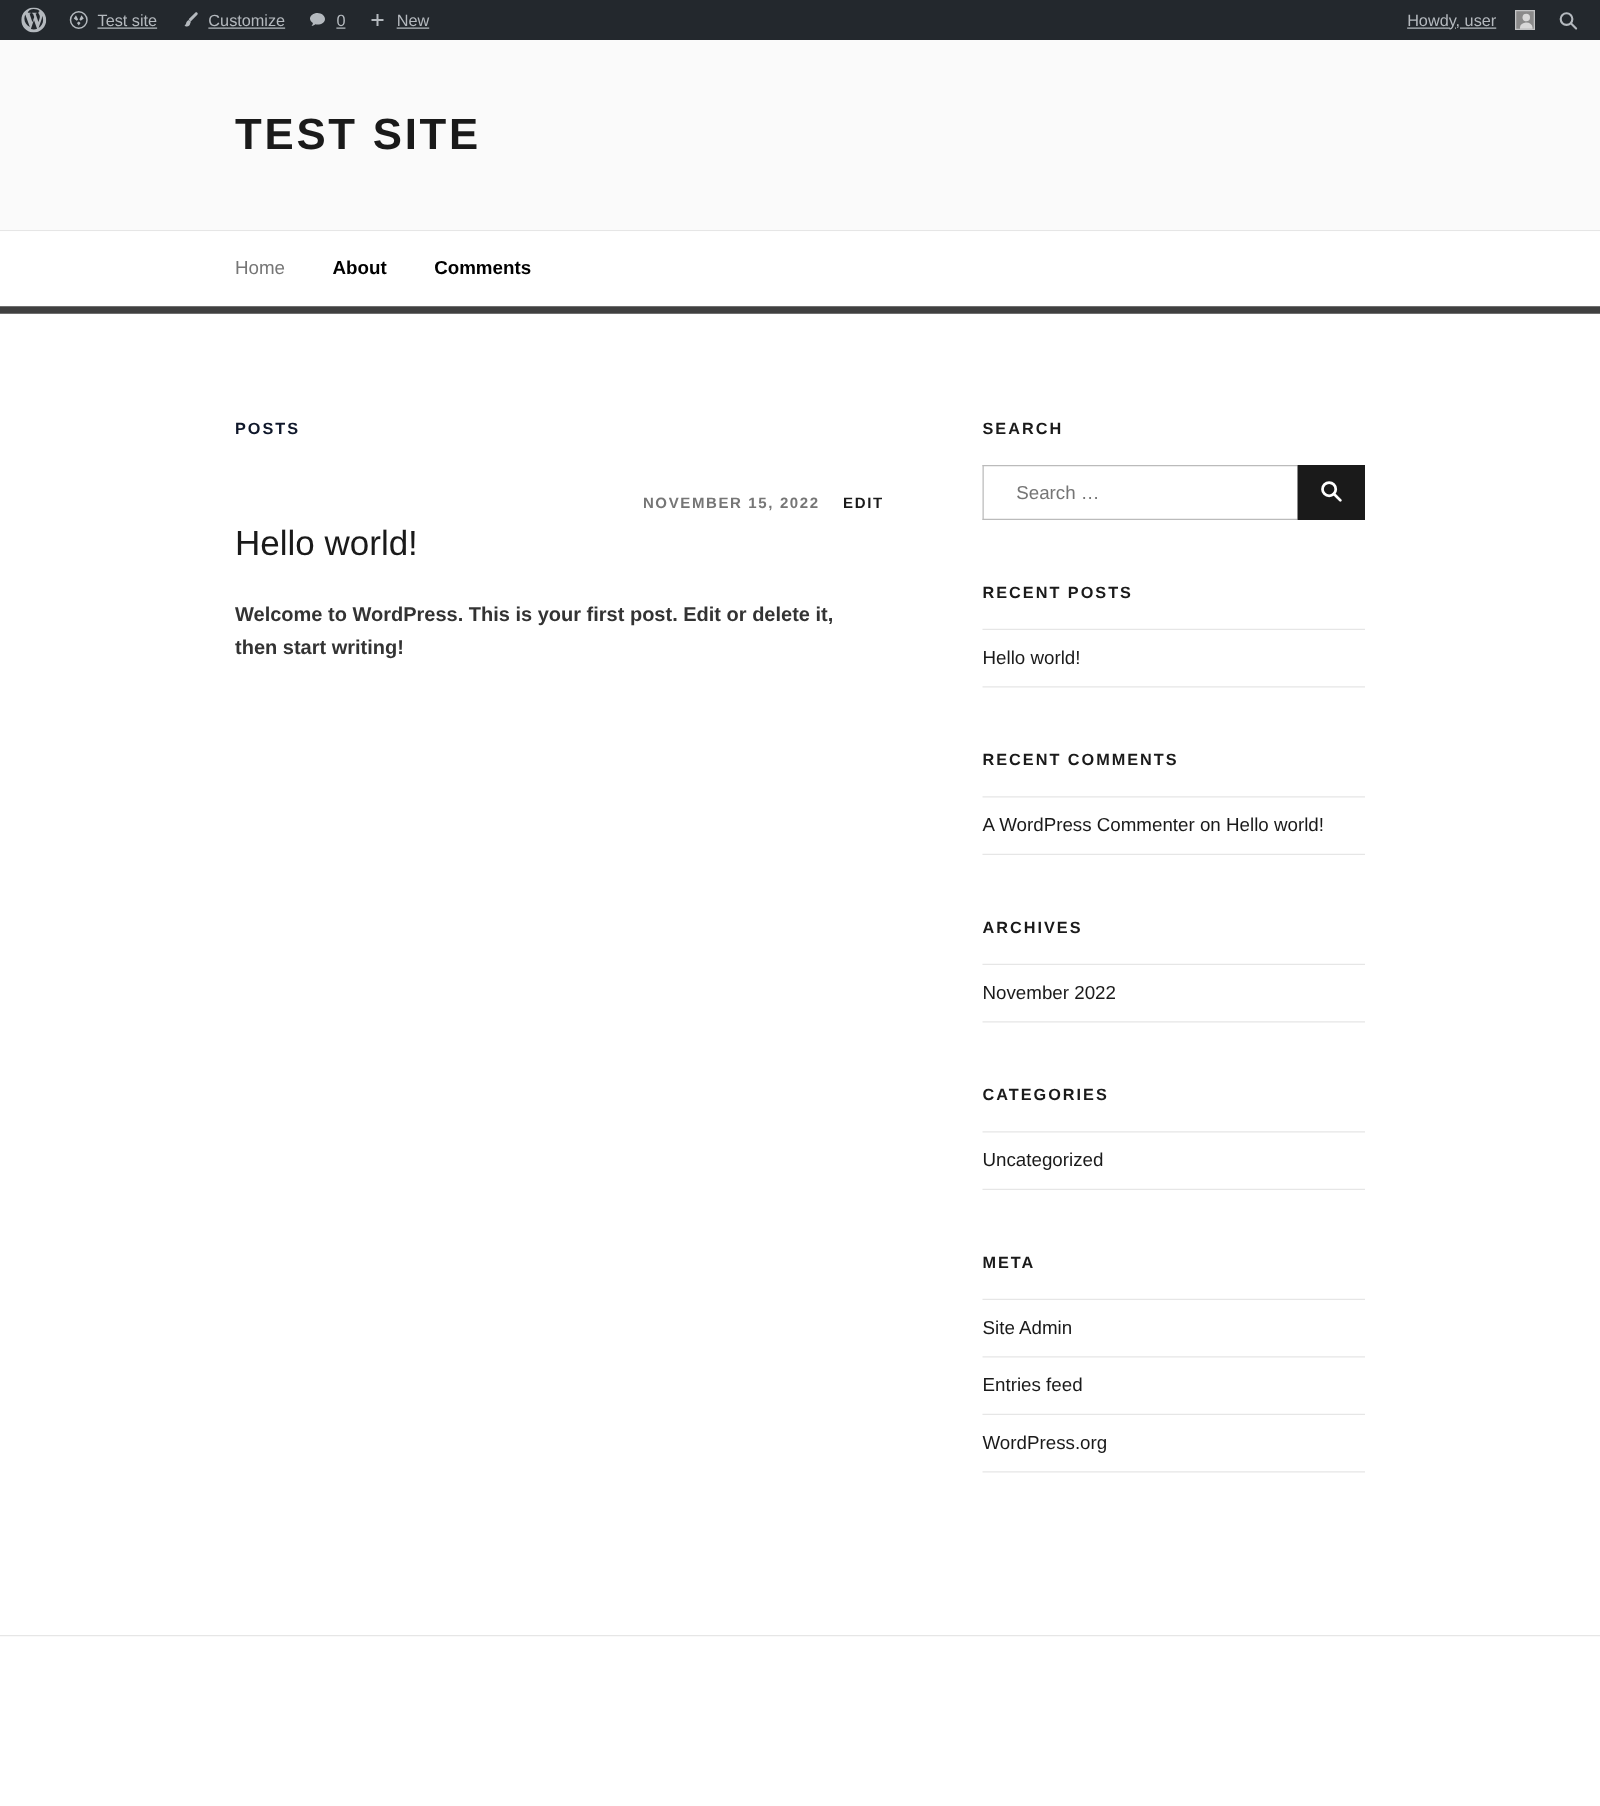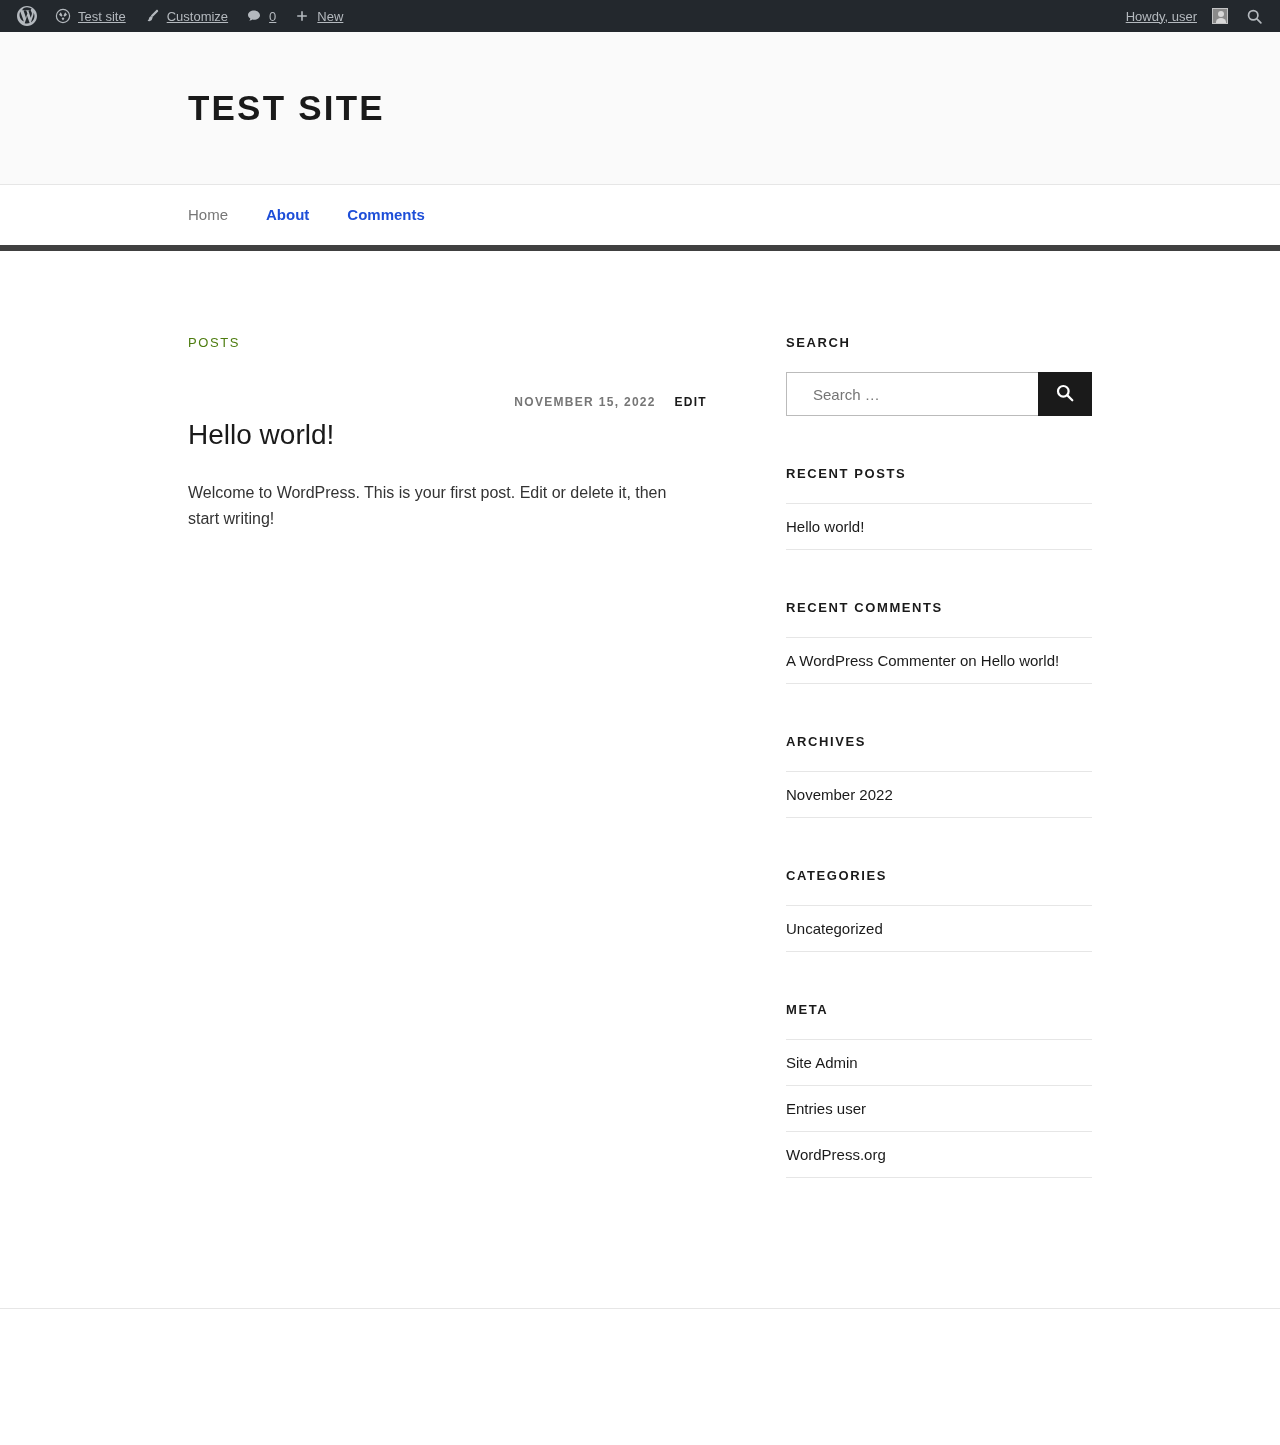--- a/index.html
+++ b/index.html
@@ -97,41 +97,41 @@
   .nav-list {
     display: flex;
     gap: 0;
     list-style: none;
     margin: 0;
     padding: 0;
   }
   .nav-list li { margin-right: 38px; }
   .nav-link {
     font-size: 15px;
-    color: #1d4ed8;
+    color: #000000;
     font-weight: bold;
     text-decoration: none;
   }
   .nav-link.current { color: #767676; font-weight: normal; }
 
   
   .content-area {
     display: flex;
     padding-top: 84px;
     padding-bottom: 80px;
     gap: 0;
   }
   .main-col { width: 580px; padding-right: 0; }
   .side-col { width: 325px; margin-left: 79px; }
 
   .posts-label {
     font-size: 13px;
-    font-weight: normal;
+    font-weight: bold;
     letter-spacing: 1.6px;
-    color: #4d7c0f;
+    color: #0f172a;
     text-transform: uppercase;
     margin: 0 0 45px 0;
   }
   .post-meta {
     font-size: 12px;
     letter-spacing: 1.3px;
     text-transform: uppercase;
     font-weight: bold;
     margin-bottom: 8px;
     text-align: right;
@@ -144,20 +144,21 @@
     color: #1a1a1a;
     margin: 0 0 28px 0;
     line-height: 1.25;
   }
   .post-excerpt {
     font-size: 16px;
     line-height: 1.65;
     color: #333;
     margin: 0;
     max-width: 500px;
+    font-weight: bold;
   }
 
   
   .widget { margin-bottom: 50px; }
   .widget-title {
     font-size: 13px;
     font-weight: bold;
     letter-spacing: 1.6px;
     text-transform: uppercase;
     color: #1a1a1a;
@@ -342,21 +343,21 @@
         <h3 class="widget-title">CATEGORIES</h3>
         <ul class="widget-list">
           <li><a href="#">Uncategorized</a></li>
         </ul>
       </section>
 
       <section class="widget">
         <h3 class="widget-title">META</h3>
         <ul class="widget-list">
           <li><a href="#">Site Admin</a></li>
-          <li><a href="#">Entries user</a></li>
+          <li><a href="#">Entries feed</a></li>
           <li><a href="#">WordPress.org</a></li>
         </ul>
       </section>
 
     </aside>
   </div>
 </div>
 
 <footer class="site-footer">
   

